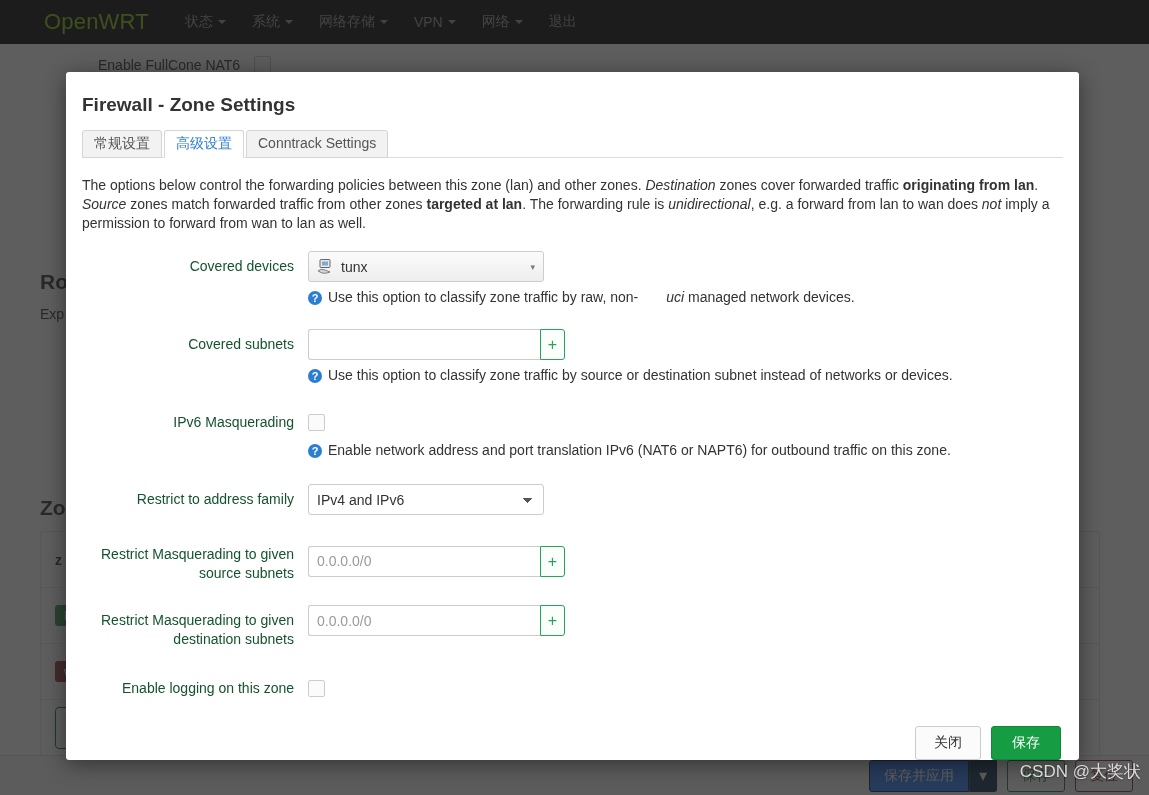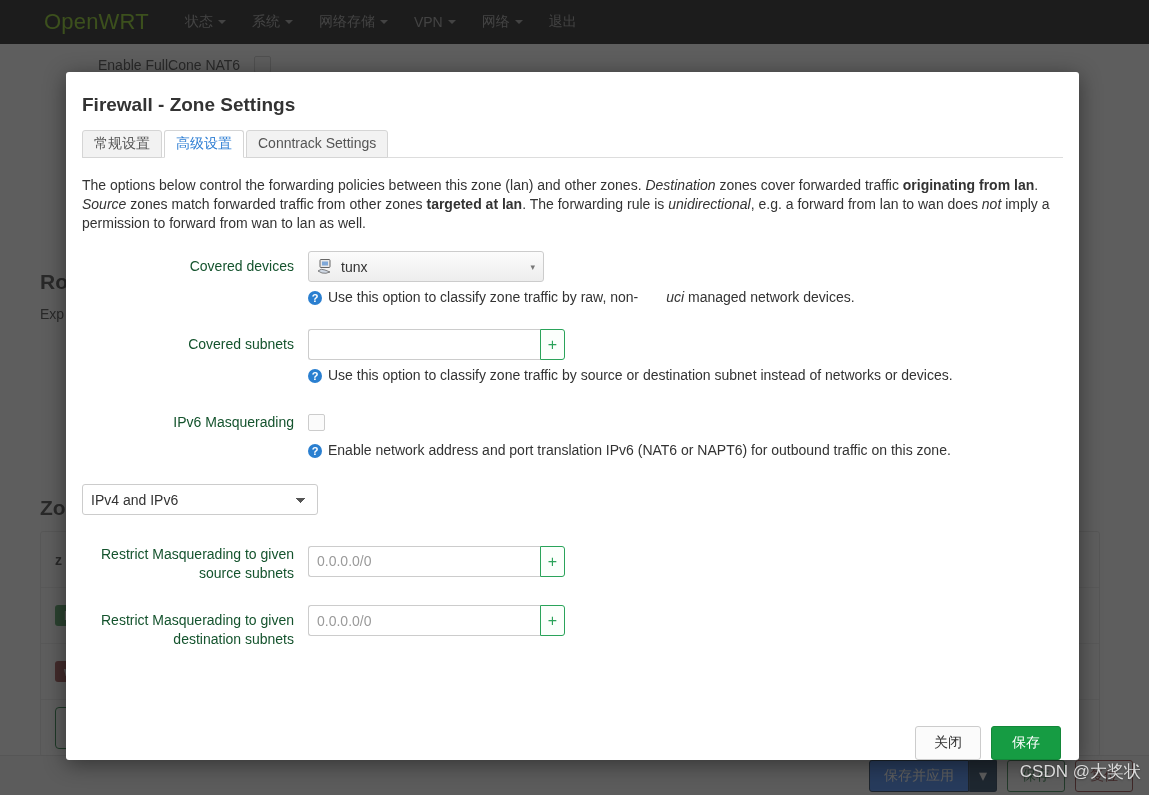--- a/index.html
+++ b/index.html
@@ -303,20 +303,21 @@
         <div class="fc">
           <div class="checkbox"></div>
           <div class="help" style="margin-top:11px;">
             <span class="qmark">?</span>
             <span>Enable network address and port translation IPv6 (NAT6 or NAPT6) for outbound traffic on this zone.</span>
           </div>
         </div>
       </div>
 
       <div class="frow" style="margin-top:26px;">
+        <div class="fl">Restrict to address family</div>
         <div class="fc">
           <select class="sel">
             <option>IPv4 and IPv6</option>
             <option>IPv4 only</option>
             <option>IPv6 only</option>
           </select>
         </div>
       </div>
 
       <div class="frow" style="margin-top:24px;align-items:center;">
@@ -332,20 +333,26 @@
       <div class="frow" style="margin-top:22px;">
         <div class="fl">Restrict Masquerading to given destination subnets</div>
         <div class="fc">
           <div class="inputwrap">
             <input class="txt" type="text" placeholder="0.0.0.0/0" style="">
             <span class="plus">+</span>
           </div>
         </div>
       </div>
 
+      <div class="frow" style="margin-top:24px;">
+        <div class="fl">Enable logging on this zone</div>
+        <div class="fc">
+          <div class="checkbox"></div>
+        </div>
+      </div>
 
     </div>
 
     <div class="modal-footer">
       <span class="btn-close">关闭</span>
       <span class="btn-savegreen">保存</span>
     </div>
 
   </div>
 

